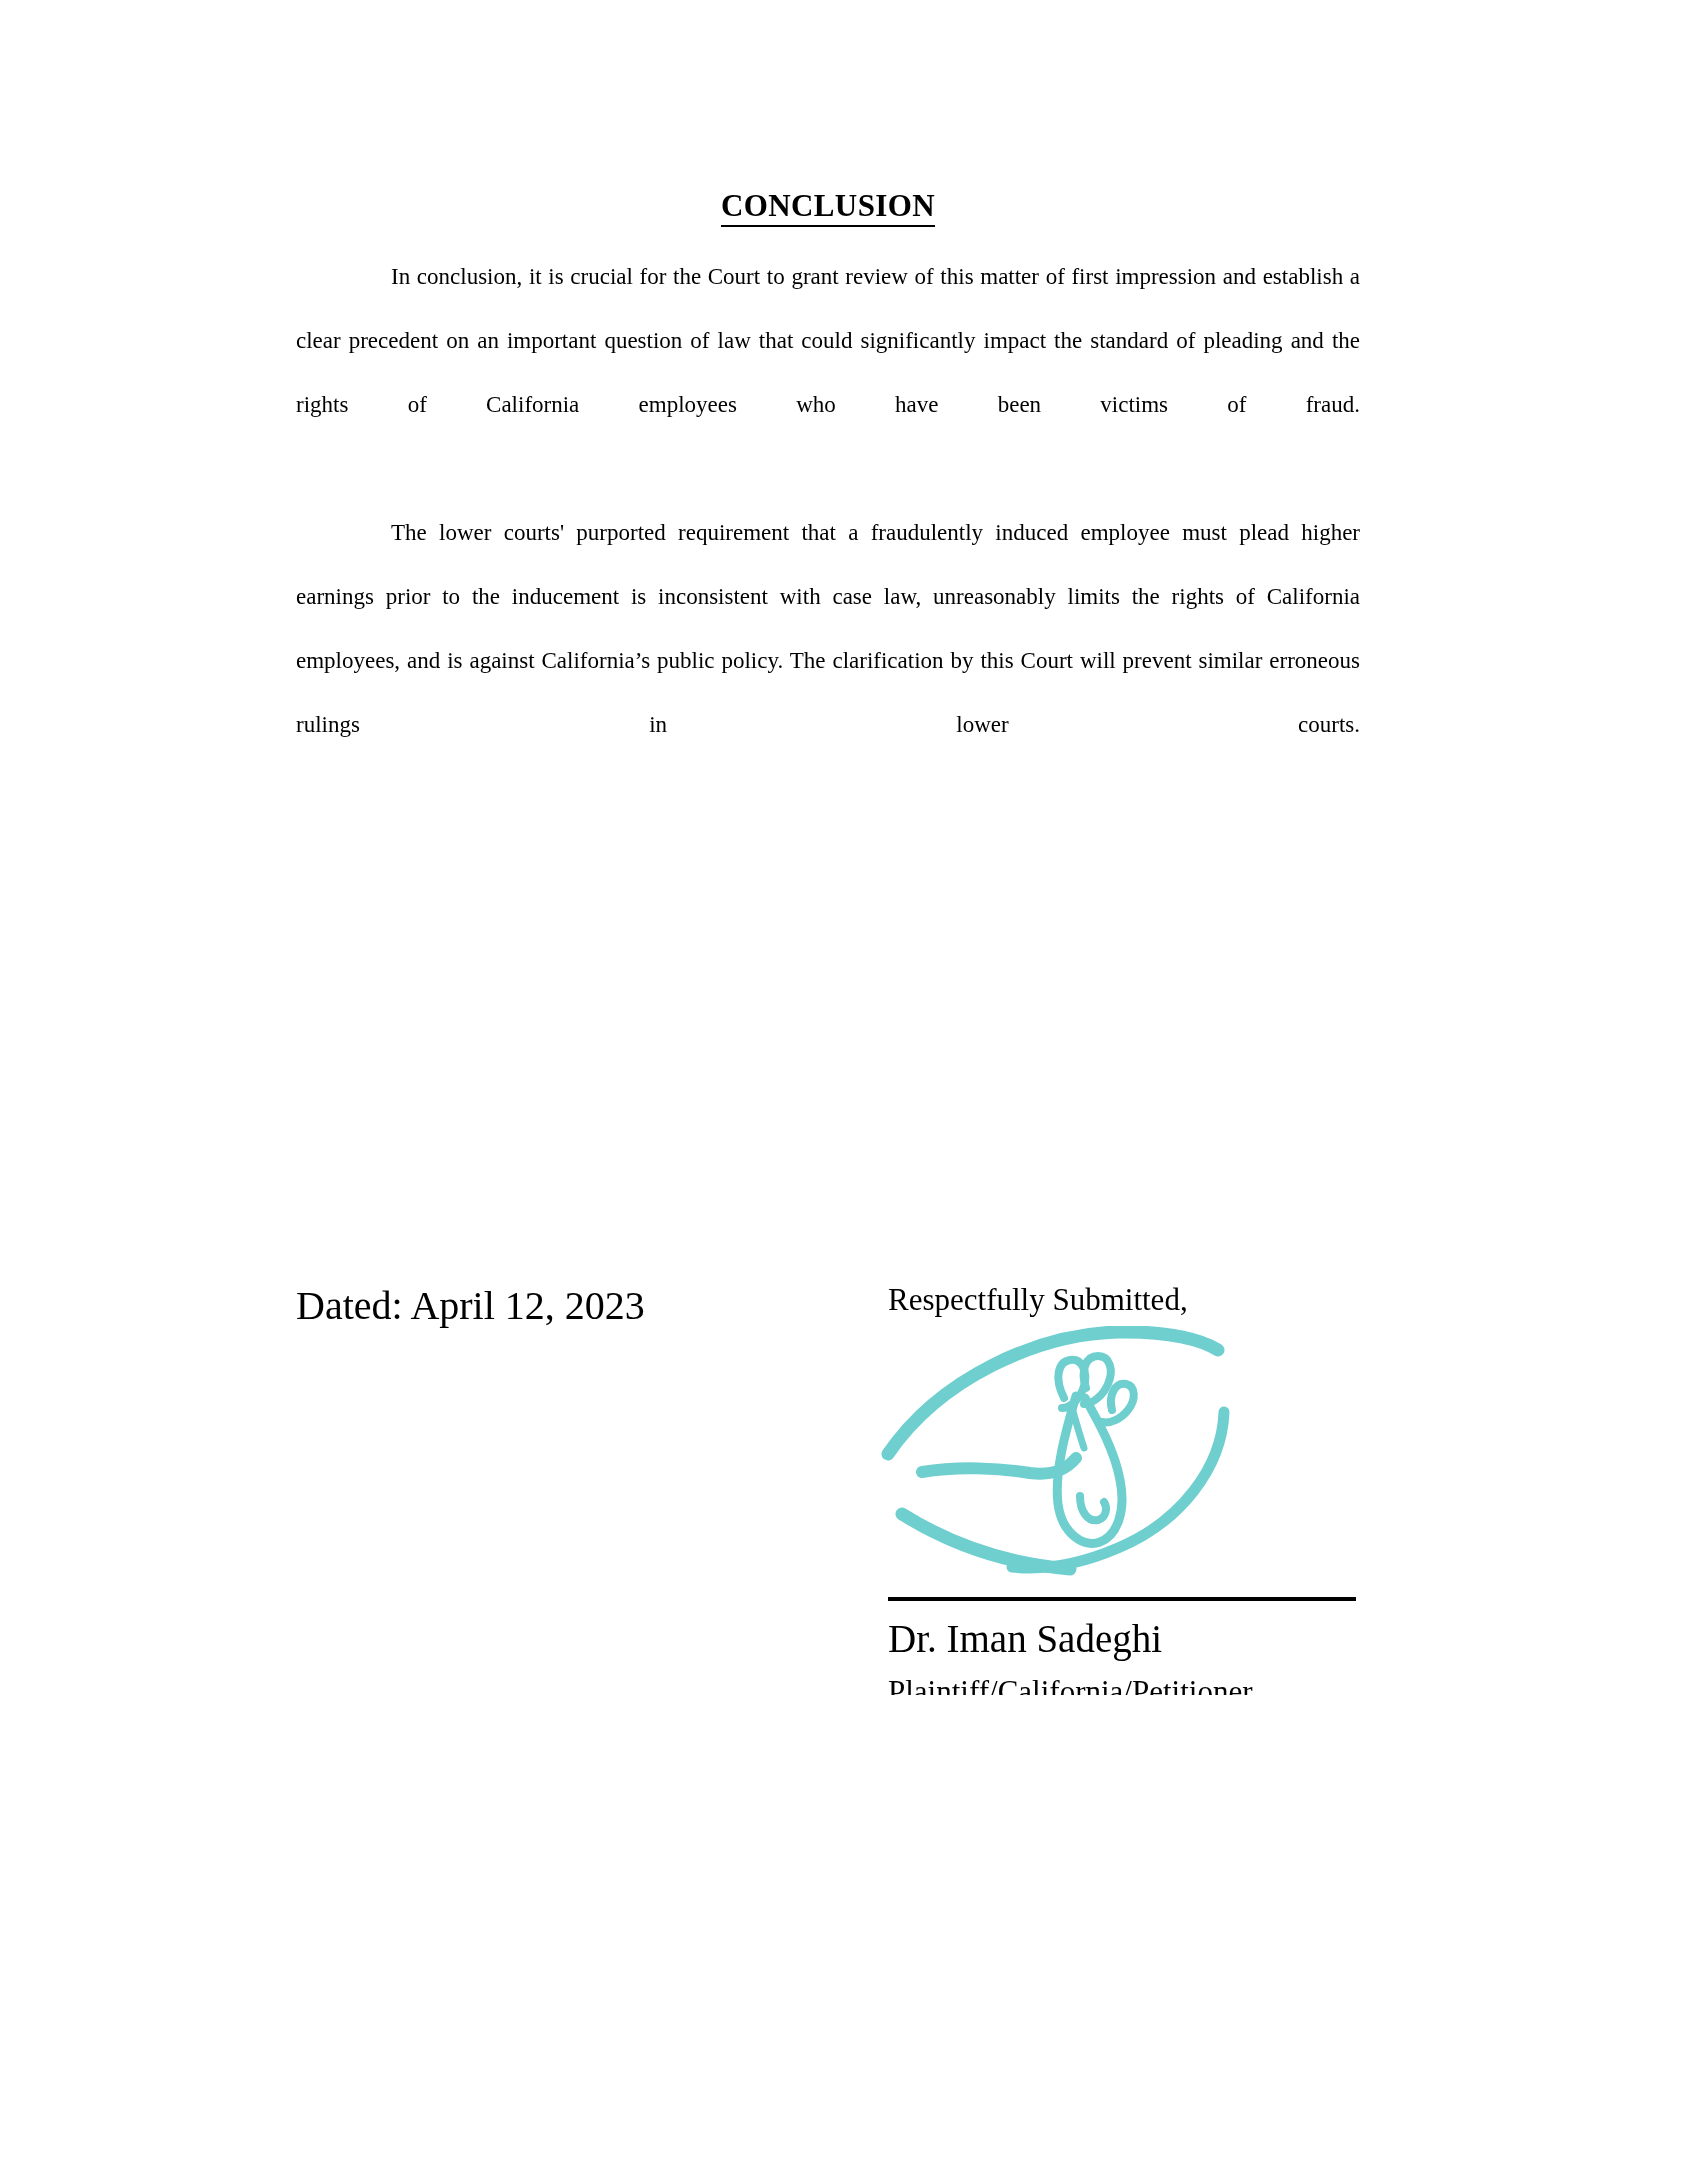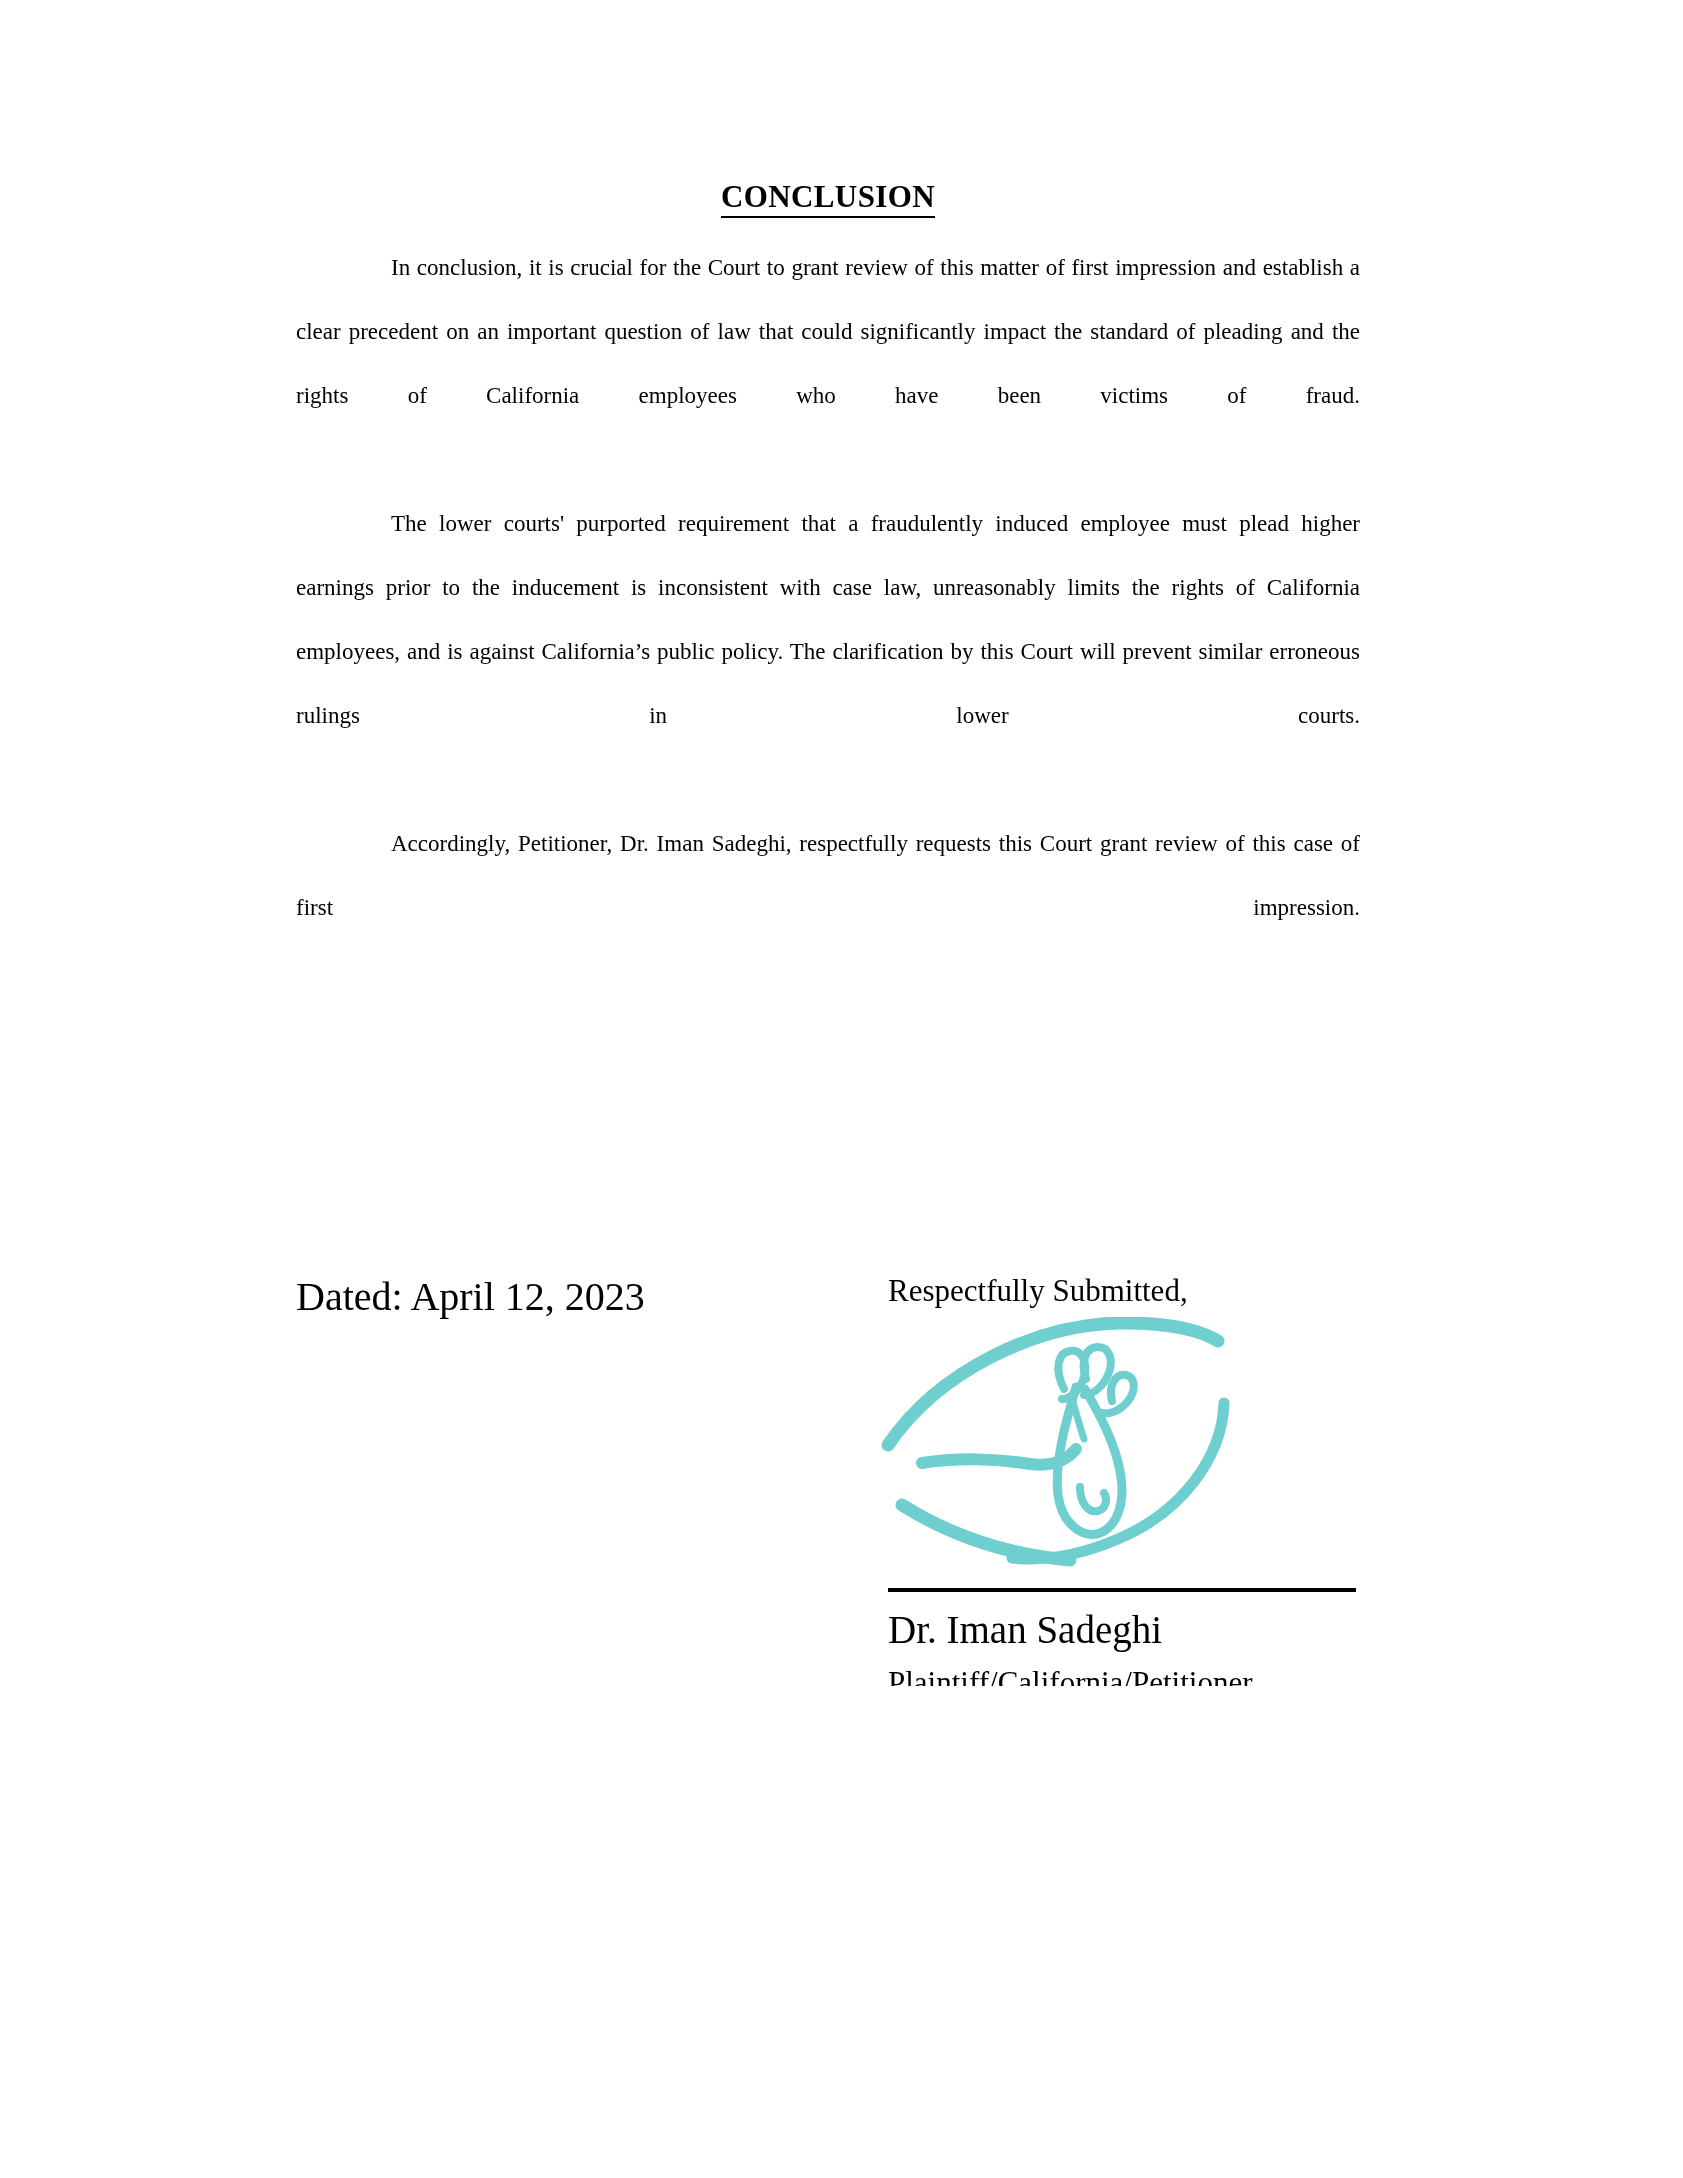--- a/index.html
+++ b/index.html
@@ -6,21 +6,21 @@
     margin: 0;
     padding: 0;
     background: #ffffff;
   }
 
   .page {
     position: relative;
     width: 1683px;
     height: 1682px;
     background: #ffffff;
-    margin: 4px auto;
+    margin: 13px auto;
     overflow: hidden;
     font-family: "Liberation Serif", "DejaVu Serif", serif;
     color: #000000;
   }
 
   
   .content {
     position: absolute;
     left: 296px;
     top: 176px;
@@ -147,21 +147,20 @@
   <div class="content">
 
     <h1 class="doc-title">
       <span>CONCLUSION</span>
     </h1>
 
     <p class="para">In conclusion, it is crucial for the Court to grant review of this matter of first impression and establish a clear precedent on an important question of law that could significantly impact the standard of pleading and the rights of California employees who have been victims of fraud.</p>
 
     <p class="para">The lower courts' purported requirement that a fraudulently induced employee must plead higher earnings prior to the inducement is inconsistent with case law, unreasonably limits the rights of California employees, and is against California’s public policy. The clarification by this Court will prevent similar erroneous rulings in lower courts.</p>
 
-    <p class="para">Accordingly, Petitioner, Dr. Iman Sadeghi, respectfully requests this Court grant review of this case of first impression.</p>
 
   </div>
 
   <div class="closing">
 
     <div class="dated">Dated: April 12, 2023</div>
 
     <div class="resp-col">
 
       <div class="resp-line">Respectfully Submitted,</div>

